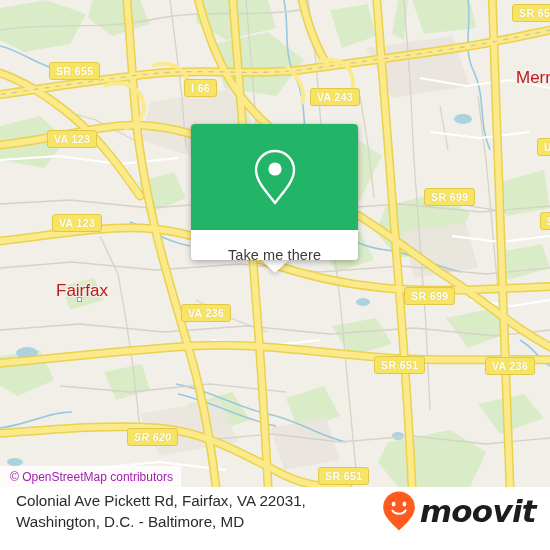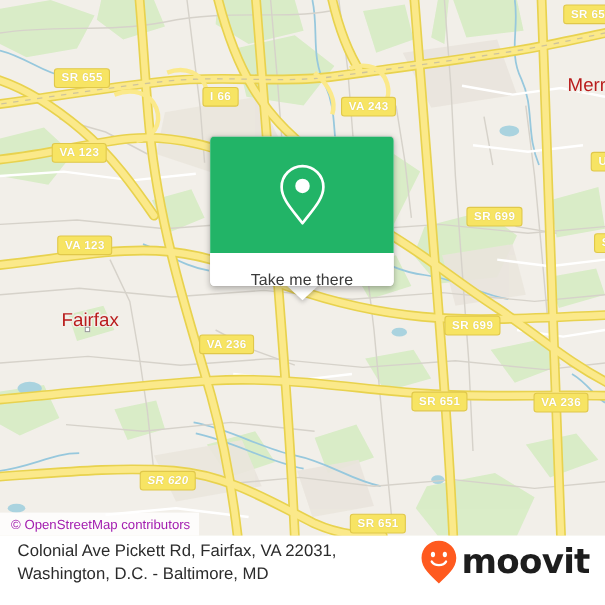--- a/index.html
+++ b/index.html
@@ -136,21 +136,21 @@
     padding:0 14px 0 16px;
     z-index:30;
   }
   #footer-address {
     color:#2b2b2b;
     font-size:15.2px;
     line-height:21px;
     white-space:pre-line;
     font-family:"Liberation Sans", sans-serif;
   }
-  #brand { display:flex; align-items:center; gap:4px; }
+  #brand { display:flex; align-items:center; gap:4px;font-style:italic; }
   #brand-wordmark {
     color:#1d1d1d;
     font-size:31px;
     font-weight:bold;
     letter-spacing:-0.7px;
     line-height:31px;
     font-family:"DejaVu Sans", sans-serif;
   }
 </style>
 </head>

